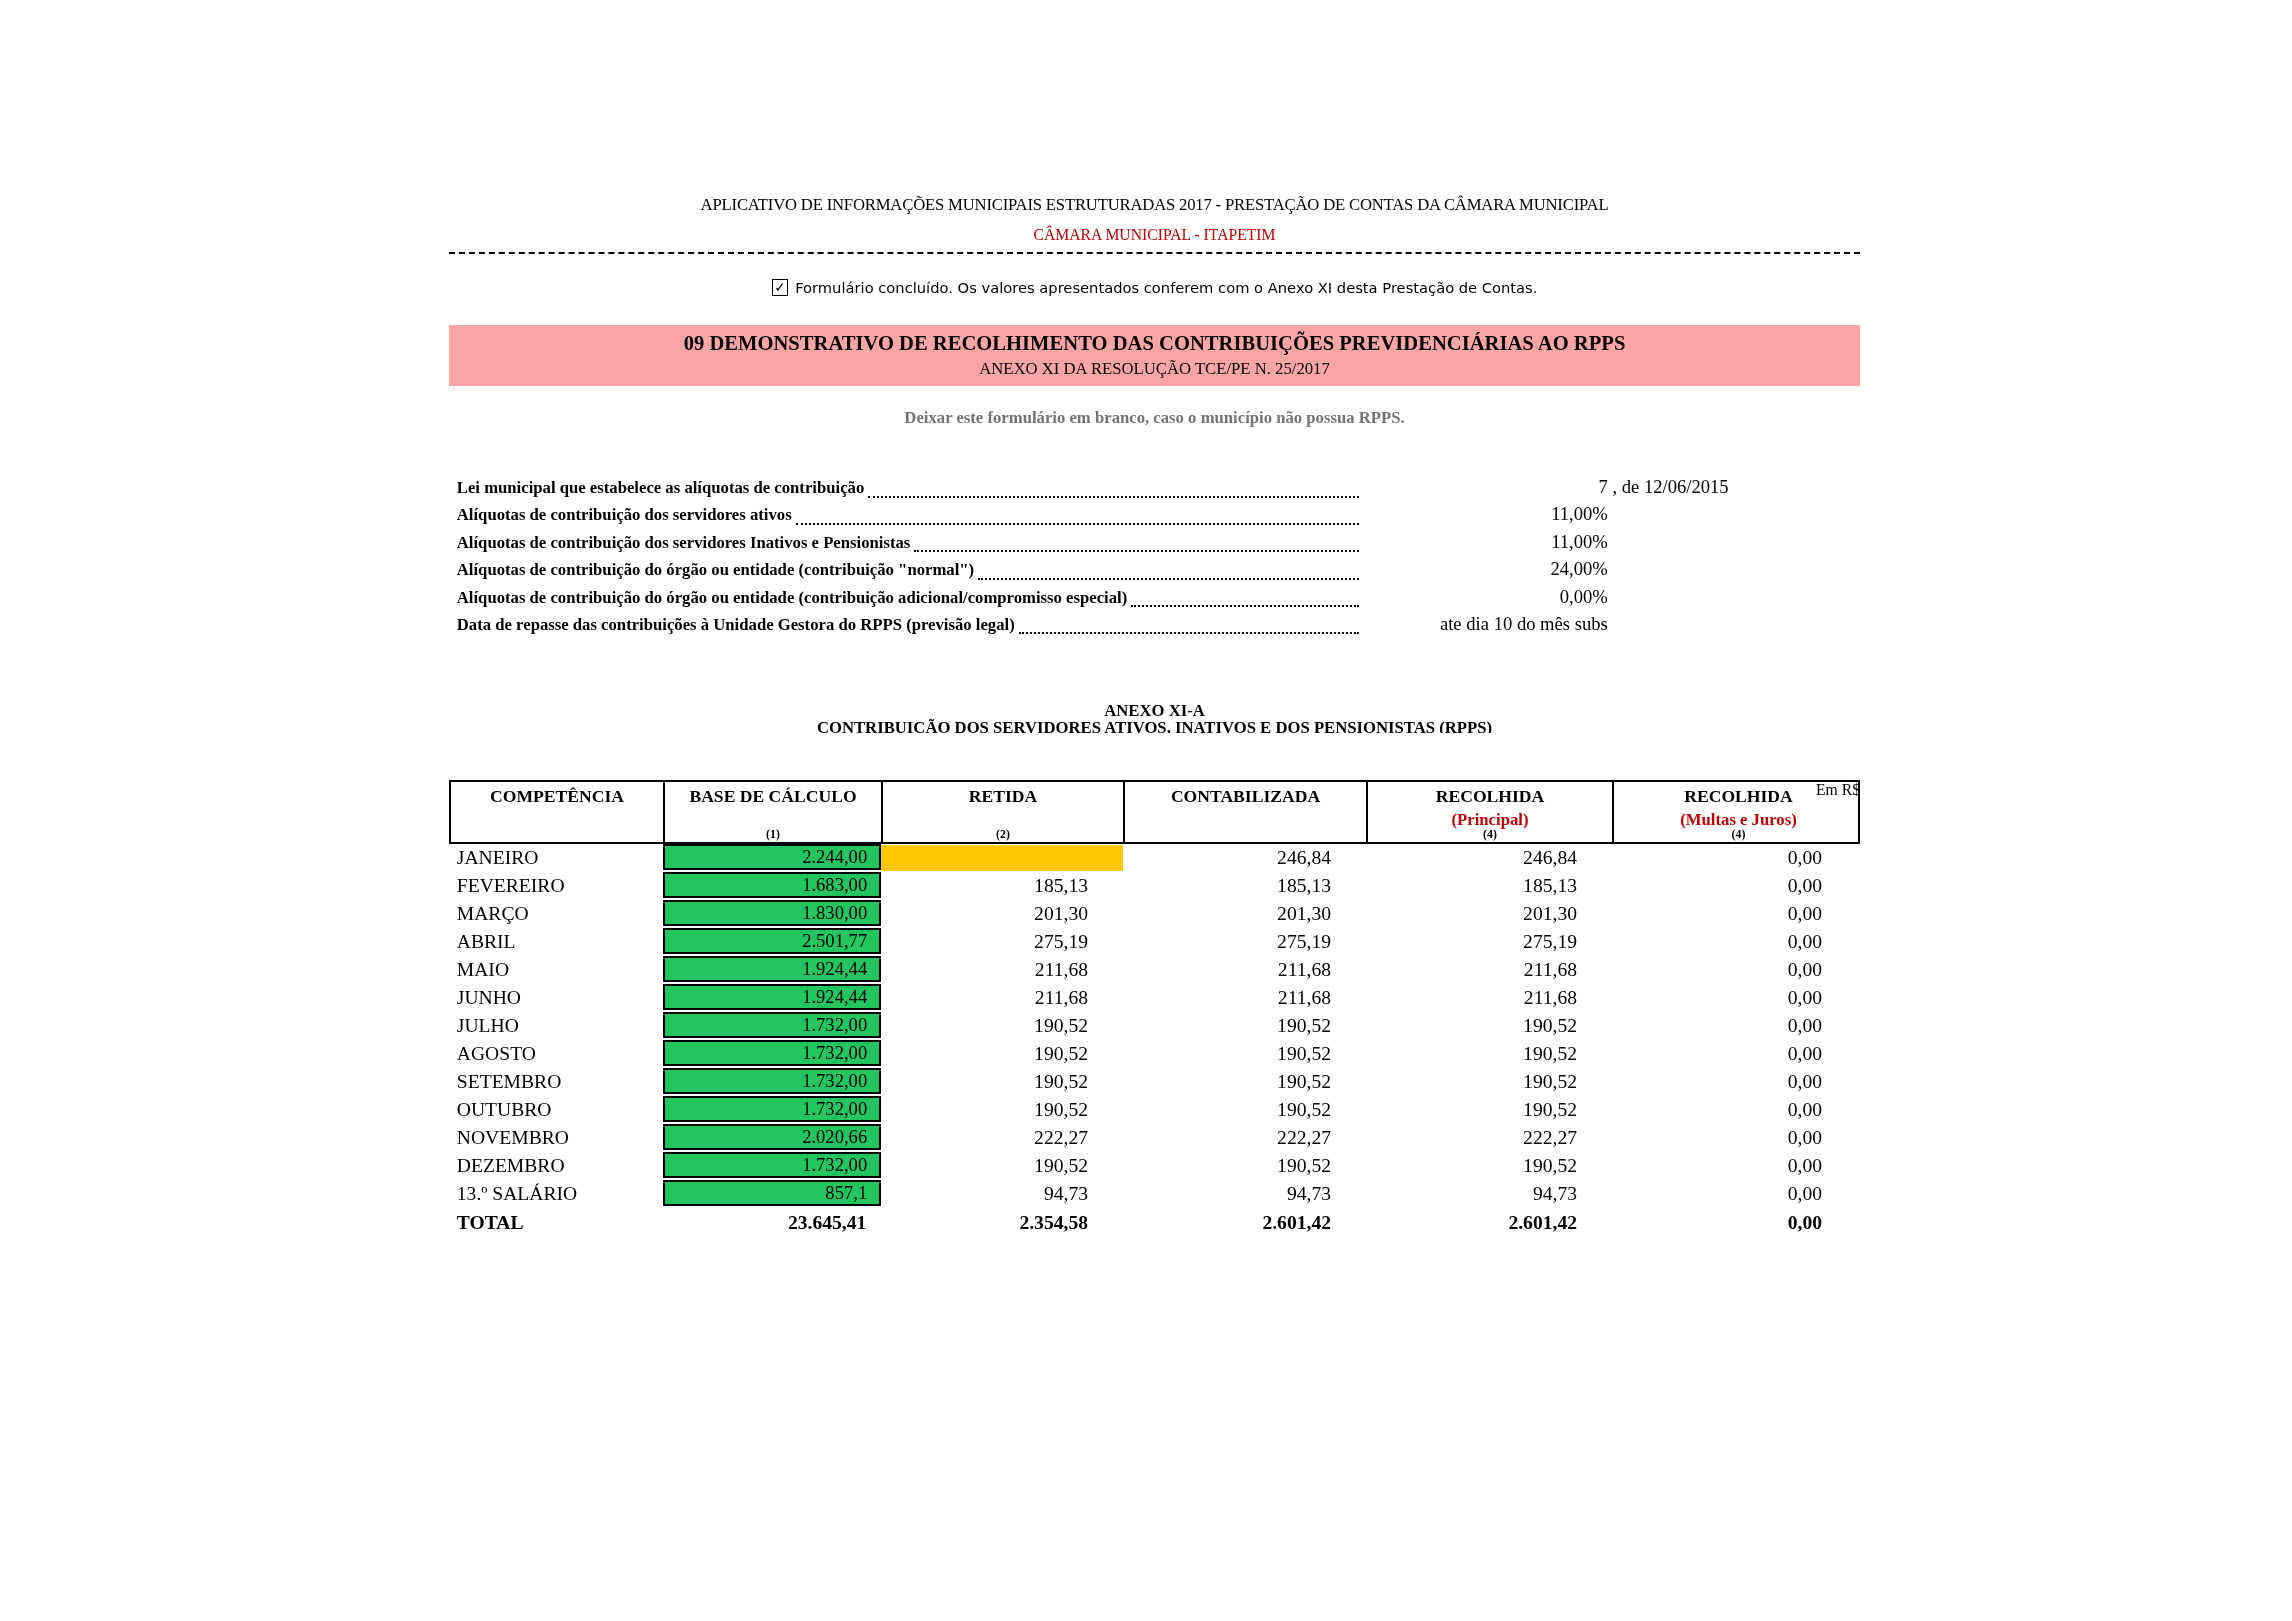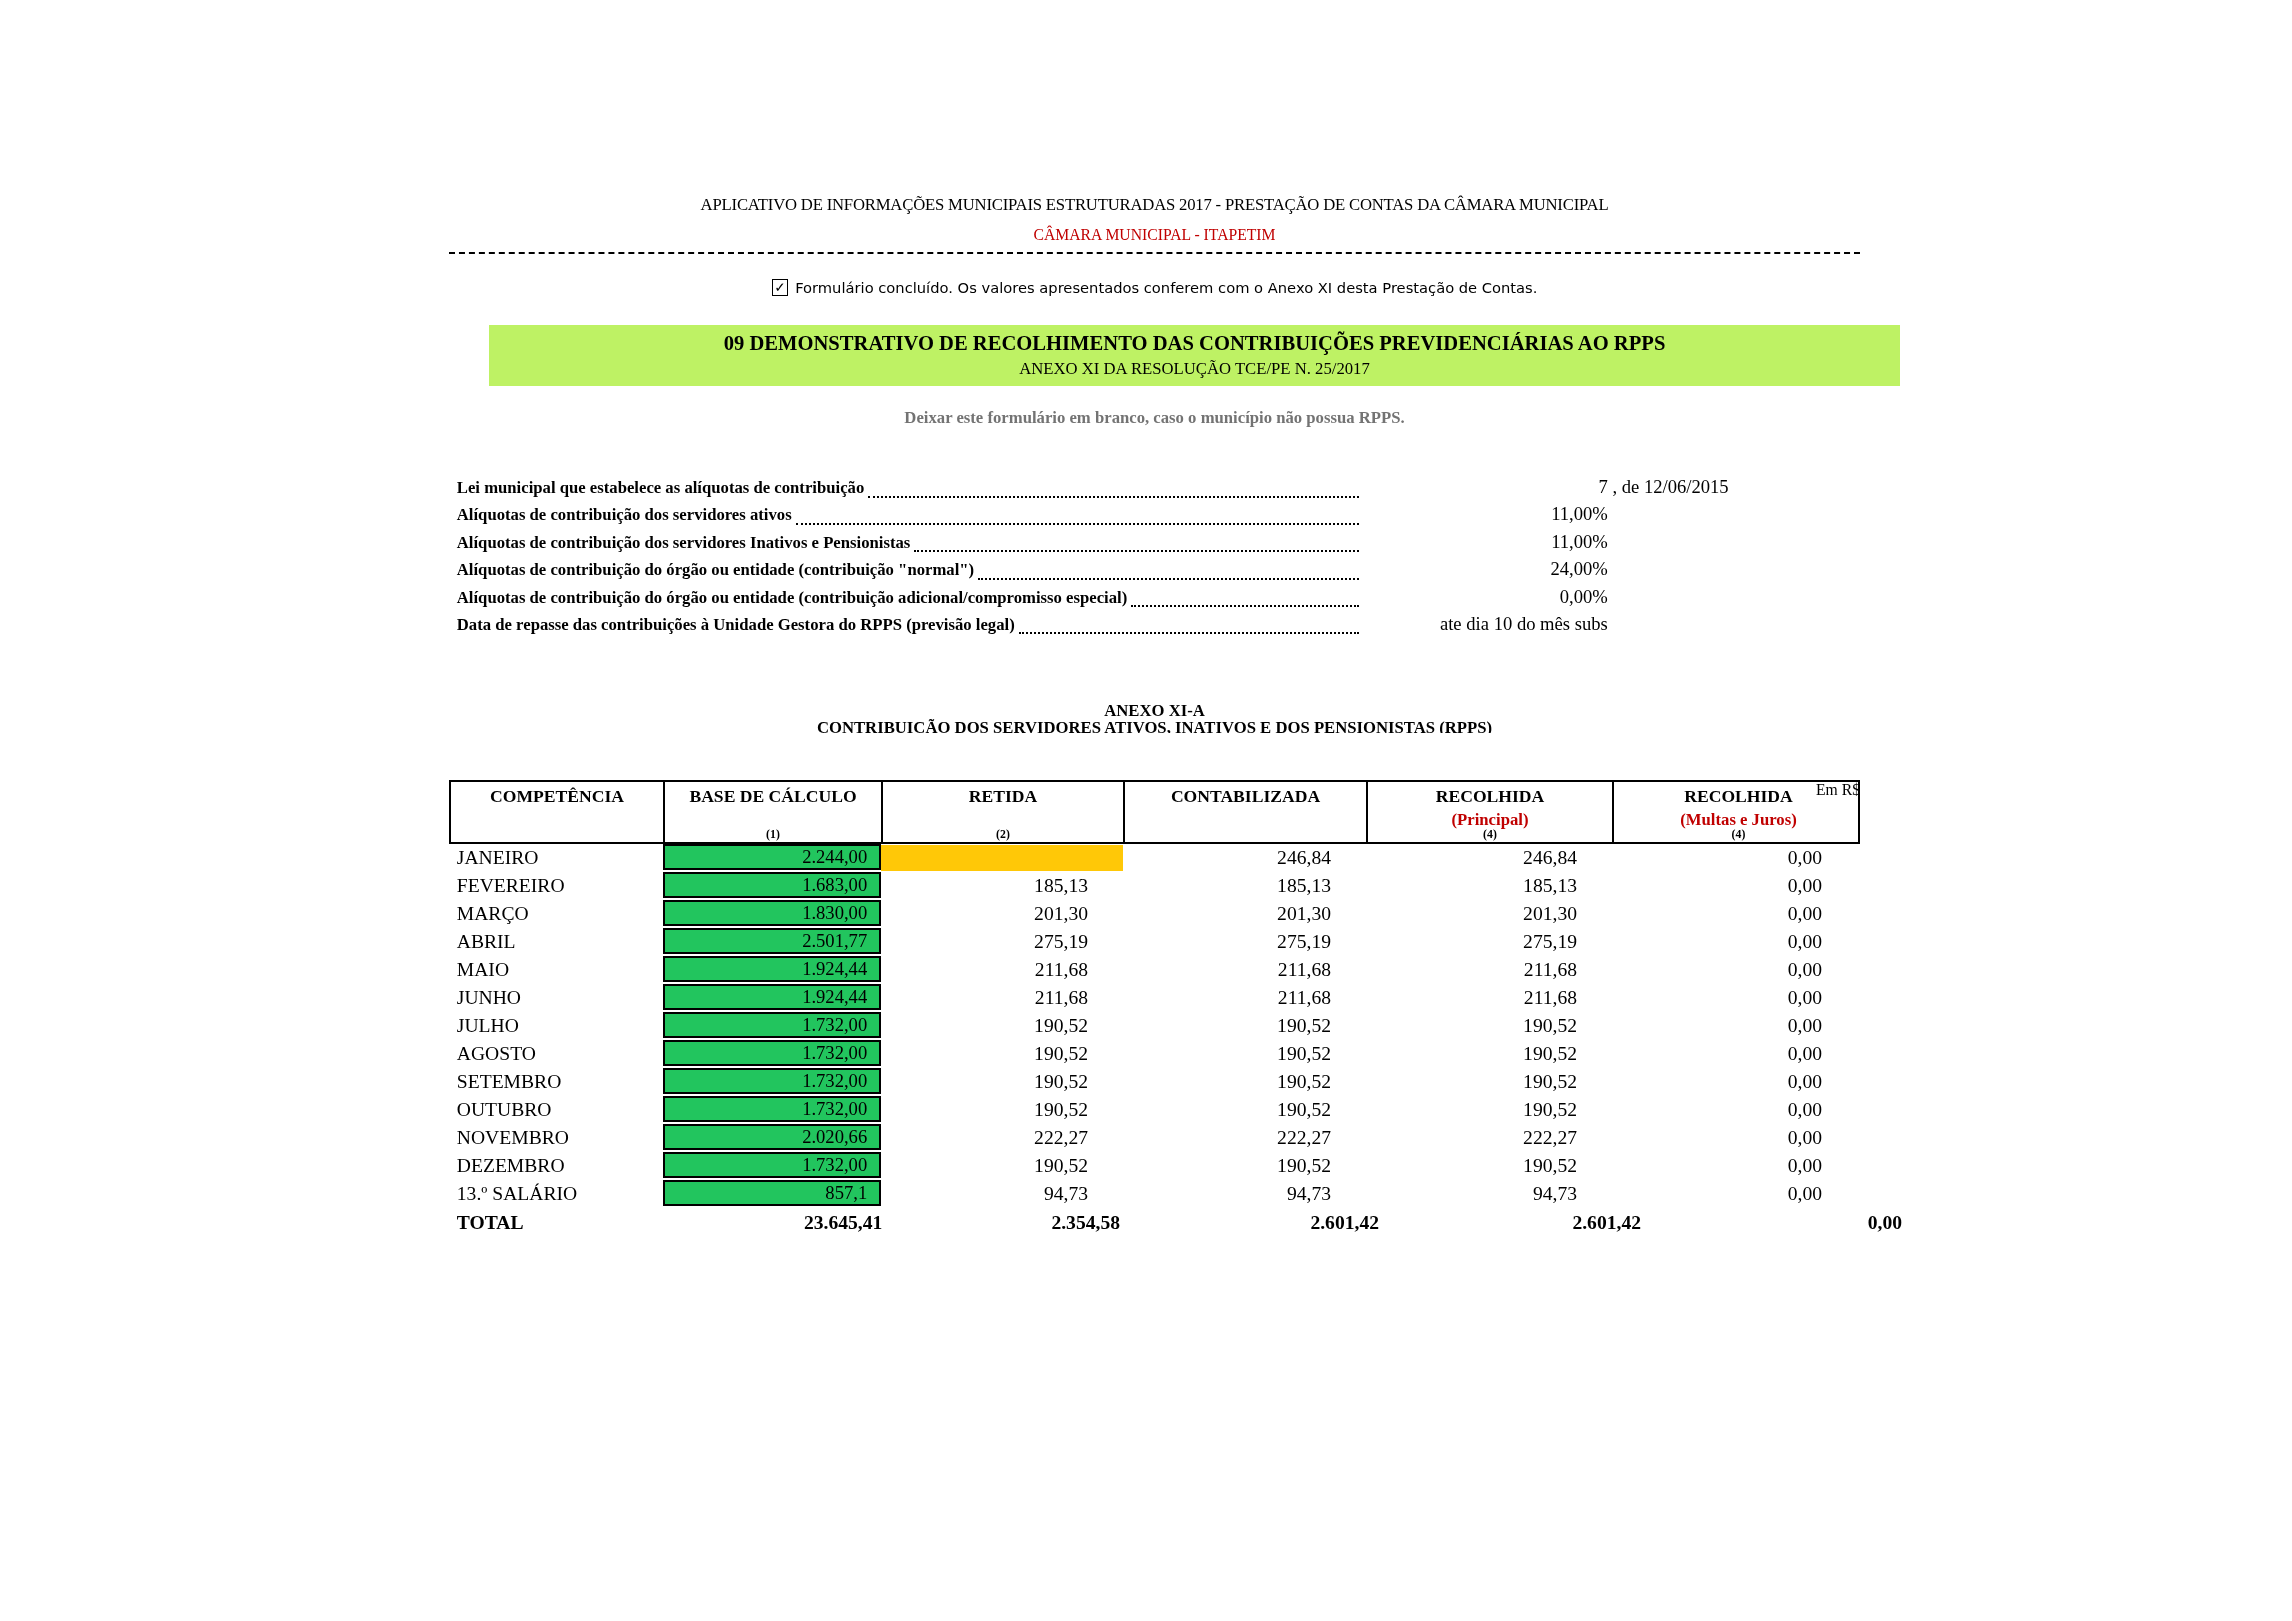--- a/index.html
+++ b/index.html
@@ -17,21 +17,21 @@
     border-top:2.9px dashed #000;}
 
   .checkbox-row{position:absolute;top:279px;left:0;width:100%;
     display:flex;justify-content:center;align-items:center;gap:6.9px;
     font-family:"DejaVu Sans", sans-serif;font-size:14.7px;}
   .checkbox{width:14.7px;height:14.7px;border:1px solid #000;background:#fff;
     display:flex;align-items:center;justify-content:center;
     font-size:13.7px;line-height:13.7px;flex:0 0 auto;}
 
   .title-box{position:absolute;top:325px;left:0;width:100%;height:61px;
-    background:#bef264;text-align:center;margin-left:40px;}
+    background:#fca5a5;text-align:center;}
   .title-line1{padding-top:6.9px;font-weight:bold;font-size:20.6px;}
   .title-line2{padding-top:3.9px;font-weight:normal;font-size:16.7px;}
 
   .instruction{position:absolute;top:408px;left:0;width:100%;text-align:center;
     color:#737373;font-weight:bold;font-size:16.7px;}
 
   .params{position:absolute;top:476px;left:7.8px;width:1396px;}
   .p-row{display:flex;align-items:baseline;height:27.4px;padding-right:245px;box-sizing:border-box;}
   .p-label{font-weight:bold;font-size:16.7px;white-space:nowrap;flex:0 0 auto;}
   .p-leader{flex:1 1 auto;border-bottom:2px dotted #000;height:0;
@@ -62,21 +62,21 @@
   .c-comp{padding-left:7.8px;}
   .c-base{height:28px;}
   .base-box{height:25.5px;border:2.9px solid #000;box-sizing:border-box;
     display:flex;align-items:center;justify-content:flex-end;
     padding-right:11.8px;font-size:18.6px;background:#22c55e;}
   .c-num{text-align:right;padding-right:35px;}
   .c-recmj{padding-right:39px;}
   .hl-cell{padding:0 !important;}
   .hl{height:25.5px;width:100%;background:#FFC807;}
 
-  .total-row{height:29px;align-items:center;font-weight:bold;font-size:19.6px;gap:16px;}
+  .total-row{height:29px;align-items:center;font-weight:bold;font-size:19.6px;}
   .total-row .c-base{display:flex;align-items:center;justify-content:flex-end;
     padding-right:14.7px;height:29px;}
 </style>
 </head>
 <body>
 
 <div class="content">
 
   <div class="app-title">APLICATIVO DE INFORMAÇÕES MUNICIPAIS ESTRUTURADAS 2017 - PRESTAÇÃO DE CONTAS DA CÂMARA MUNICIPAL</div>
   <div class="entity">CÂMARA MUNICIPAL - ITAPETIM</div>

